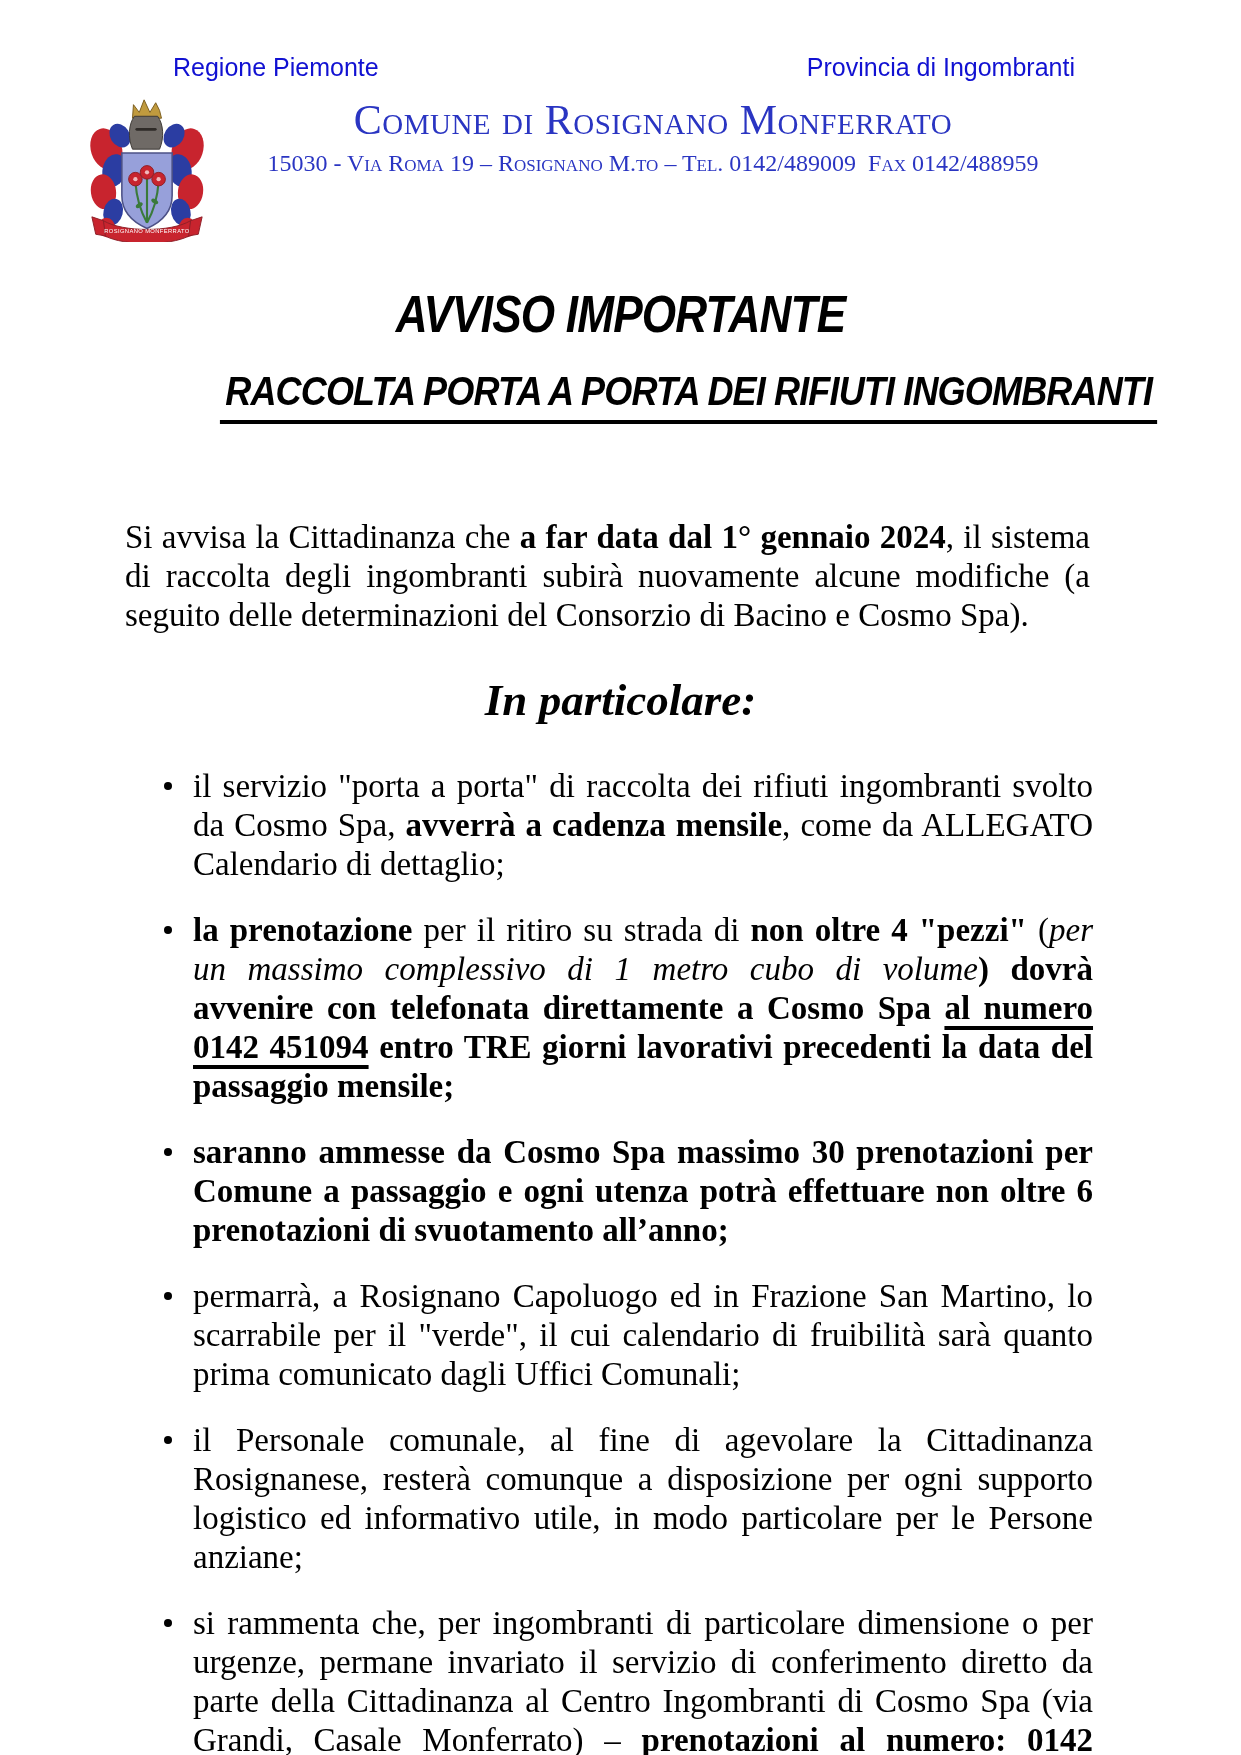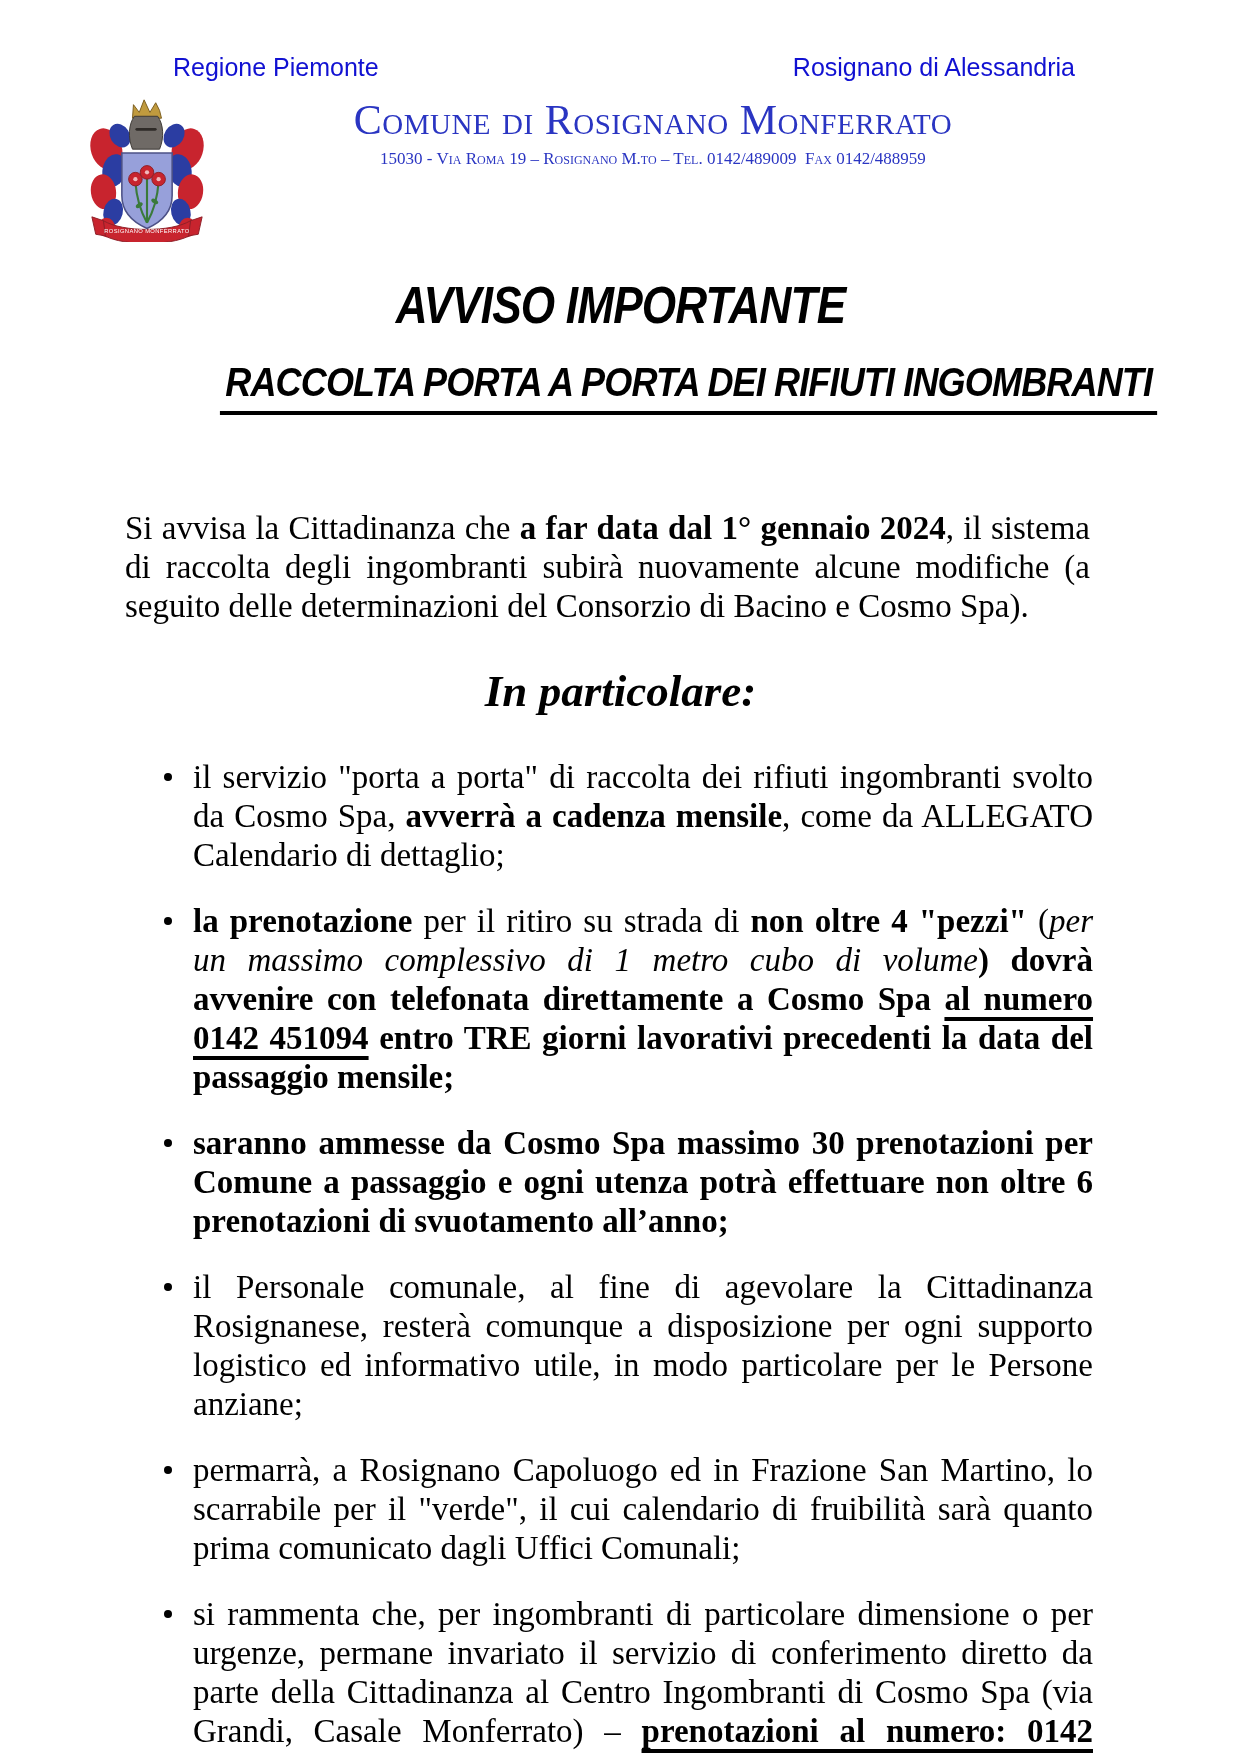--- a/index.html
+++ b/index.html
@@ -33,21 +33,21 @@
   .helm-visor { fill: #2e2a27; }
   .shield { fill: var(--crest-shield, #97a0da); stroke: #4c5186; stroke-width: 1.6; }
   .stems path { stroke: var(--crest-green, #3a7a3a); stroke-width: 2.2; fill: none; }
   .leaf { fill: var(--crest-green, #3a7a3a); }
   .roses circle { fill: var(--crest-red, #c8242e); stroke: #8d1f27; stroke-width: 1; }
   .roses .rc { fill: #f0b9bc; stroke: none; }
   .ribbon path { fill: var(--crest-red, #c8242e); stroke: #8d1f27; stroke-width: 1; }
   .motto { fill: #ffffff; font-family: "Liberation Sans", sans-serif; font-size: 6px; letter-spacing: 0.4px; text-transform: uppercase; }
   .header-text { margin: 16px 135px 12px 200px; text-align: center; color: var(--title-blue, #2a35c2); }
   .muni-name { font-variant: small-caps; font-size: 42px; line-height: 1.05; letter-spacing: 0.5px; }
-  .muni-address { font-variant: small-caps; font-size: 17px; line-height: 1.2; margin-top: 7px; white-space: pre-wrap; }
+  .muni-address { font-variant: small-caps; font-size: 24px; line-height: 1.2; margin-top: 7px; white-space: pre-wrap; }
   
   .notice-title-wrap { margin-top: 110px; text-align: center; }
   .notice-title {
     display: inline-block;
     font-family: "Liberation Sans", "DejaVu Sans", sans-serif;
     font-style: italic; font-weight: bold;
     font-size: 52px; line-height: 1;
     letter-spacing: -1px;
     transform: scaleX(0.85);
   }
@@ -92,21 +92,21 @@
   .i { font-style: italic; }
   .u { text-decoration: underline; text-decoration-thickness: 4px; text-underline-offset: 7px; }
 </style>
 </head>
 <body>
 
 <div class="page">
 
   <div class="top-labels">
     <span>Regione Piemonte</span>
-    <span>Rosignano di Alessandria</span>
+    <span>Provincia di Ingombranti</span>
   </div>
 
   <div class="crest">
     <svg class="crest-svg" viewBox="0 0 134 152" aria-hidden="true">
       <g>
         <ellipse class="mr" cx="25" cy="56" rx="16" ry="22" transform="rotate(-18 25 56)"></ellipse>
         <ellipse class="mb" cx="39" cy="42" rx="10" ry="13" transform="rotate(-32 39 42)"></ellipse>
         <ellipse class="mb" cx="33" cy="78" rx="12" ry="17" transform="rotate(12 33 78)"></ellipse>
         <ellipse class="mr" cx="22" cy="100" rx="13" ry="18" transform="rotate(-8 22 100)"></ellipse>
         <ellipse class="mb" cx="32" cy="121" rx="10" ry="14" transform="rotate(14 32 121)"></ellipse>
@@ -171,25 +171,25 @@
     <li class="bullet-item">
       <span class="dot"></span>
       <span class="bullet-text"><span class="b">la prenotazione</span><span> per il ritiro su strada di </span><span class="b">non oltre 4 "pezzi"</span><span> (</span><span class="i">per un massimo complessivo di 1 metro cubo di volume</span><span class="b">) dovrà avvenire con telefonata direttamente a Cosmo Spa </span><span class="b u">al numero 0142 451094</span><span class="b"> entro TRE giorni lavorativi precedenti la data del passaggio mensile;</span></span>
     </li>
     <li class="bullet-item">
       <span class="dot"></span>
       <span class="bullet-text"><span class="b">saranno ammesse da Cosmo Spa massimo 30 prenotazioni per Comune a passaggio e ogni utenza potrà effettuare non oltre 6 prenotazioni di svuotamento all’anno;</span></span>
     </li>
     <li class="bullet-item">
       <span class="dot"></span>
-      <span class="bullet-text"><span>il Personale comunale, al fine di agevolare la Cittadinanza Rosignanese, resterà comunque a disposizione per ogni supporto logistico ed informativo utile, in modo particolare per le Persone anziane;</span></span>
+      <span class="bullet-text"><span>permarrà, a Rosignano Capoluogo ed in Frazione San Martino, lo scarrabile per il "verde", il cui calendario di fruibilità sarà quanto prima comunicato dagli Uffici Comunali;</span></span>
     </li>
     <li class="bullet-item">
       <span class="dot"></span>
-      <span class="bullet-text"><span>permarrà, a Rosignano Capoluogo ed in Frazione San Martino, lo scarrabile per il "verde", il cui calendario di fruibilità sarà quanto prima comunicato dagli Uffici Comunali;</span></span>
+      <span class="bullet-text"><span>il Personale comunale, al fine di agevolare la Cittadinanza Rosignanese, resterà comunque a disposizione per ogni supporto logistico ed informativo utile, in modo particolare per le Persone anziane;</span></span>
     </li>
     <li class="bullet-item">
       <span class="dot"></span>
       <span class="bullet-text"><span>si rammenta che, per ingombranti di particolare dimensione o per urgenze, permane invariato il servizio di conferimento diretto da parte della Cittadinanza al Centro Ingombranti di Cosmo Spa (via Grandi, Casale Monferrato) – </span><span class="b u">prenotazioni al numero: 0142 451094</span></span>
     </li>
   </ul>
 
 </div>
 
 </body></html>

